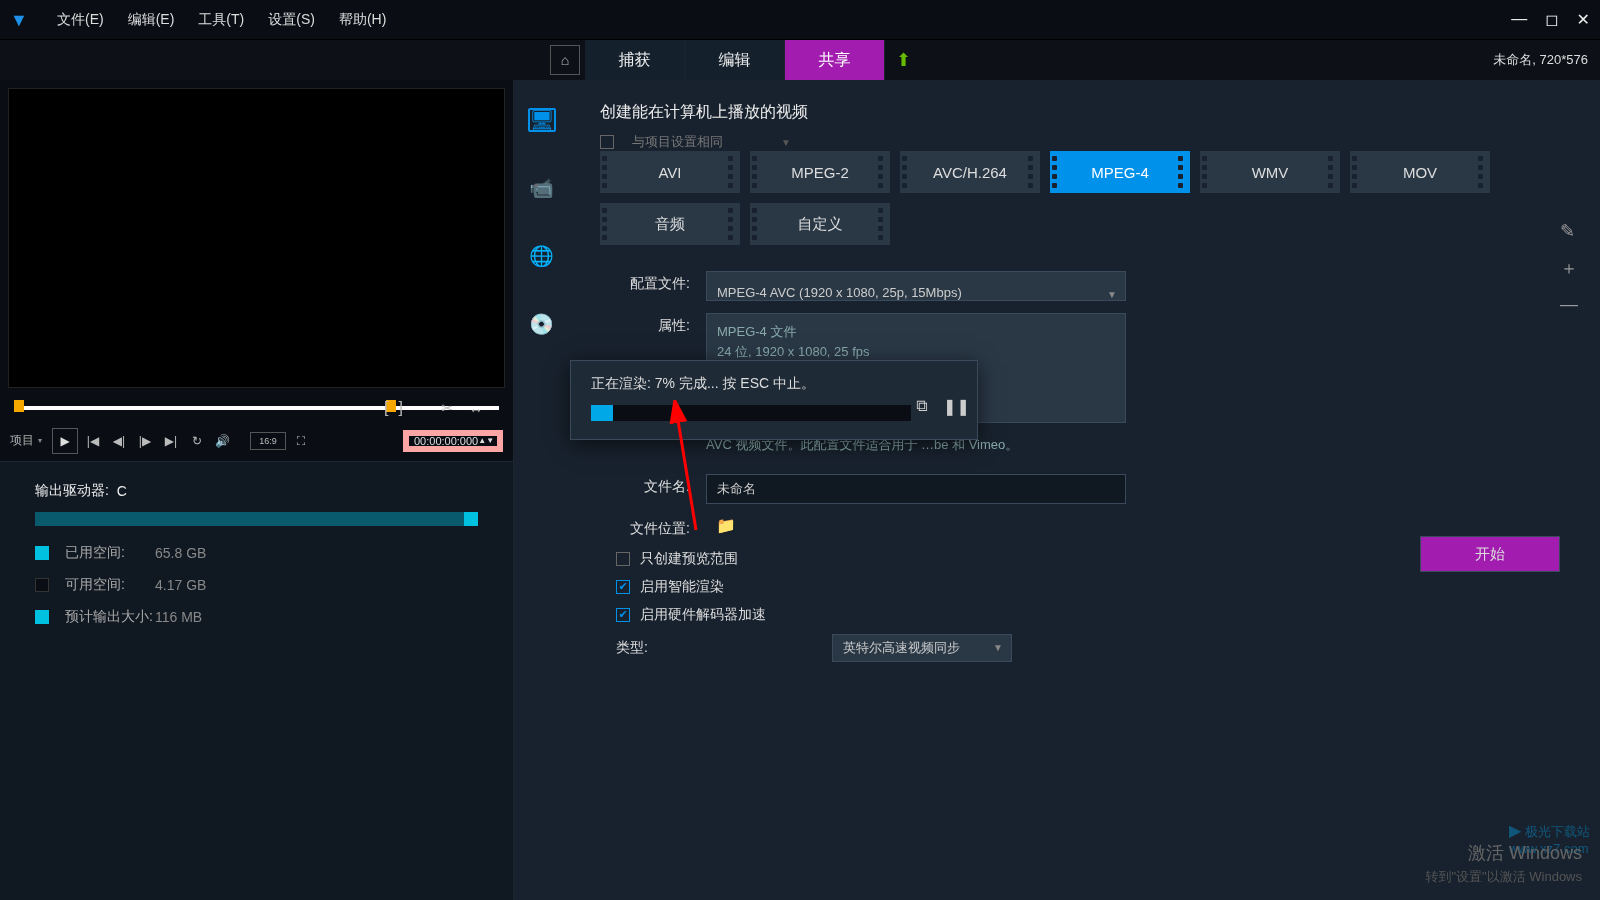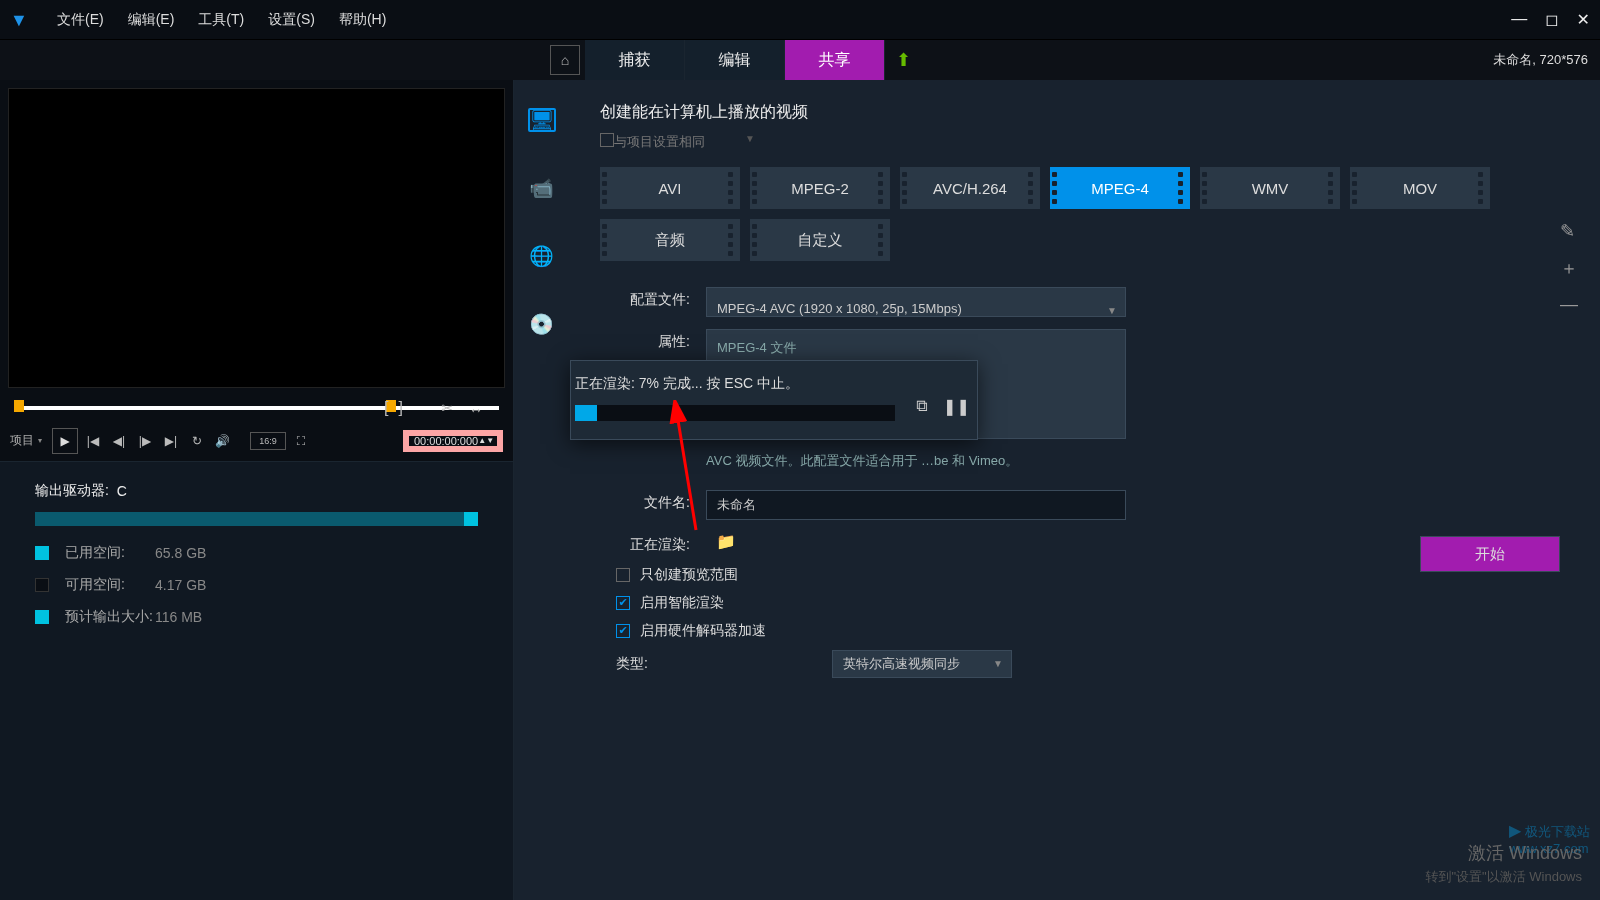--- a/index.html
+++ b/index.html
@@ -41,21 +41,21 @@
 .stat-row{display:flex;align-items:center;margin-bottom:14px;font-size:14px}
 .stat-box{width:14px;height:14px;margin-right:16px}
 .stat-label{color:#aaa;width:90px}
 .stat-val{color:#888}
 .right-panel{flex:1;background:#18222e;display:flex}
 .side-icons{width:56px;background:#18222e;display:flex;flex-direction:column;align-items:center;padding-top:28px;gap:44px}
 .side-ic{width:28px;height:24px;color:#888;font-size:20px;cursor:pointer;display:flex;align-items:center;justify-content:center}
 .side-ic.active{color:#0091ea;border:2px solid #0091ea;padding:4px 5px;border-radius:2px}
 .share-content{flex:1;padding:22px 30px;position:relative}
 .share-title{font-size:16px;color:#eee;margin-bottom:10px}
-.same-row{display:flex;gap:0;margin-bottom:16px}
+.same-row{display:flex;align-items:center;gap:18px;}
 .cb{width:14px;height:14px;border:1px solid #666;cursor:pointer}
 .same-txt{color:#777;font-size:13px}
 .format-grid{display:flex;flex-wrap:wrap;gap:10px;margin-bottom:26px}
 .fmt-tile{width:140px;height:42px;background:#2a3846;display:flex;align-items:center;justify-content:center;color:#ddd;font-size:15px;position:relative;cursor:pointer}
 .fmt-tile.active{background:#0091ea;color:#fff}
 .film-l,.film-r{position:absolute;top:3px;bottom:3px;width:10px;display:flex;flex-direction:column;justify-content:space-around}
 .film-l{left:2px}.film-r{right:2px}
 .hole{width:5px;height:5px;background:#18222e;border-radius:1px}
 .form-row{display:flex;align-items:flex-start;margin-bottom:12px}
 .form-label{width:90px;text-align:right;margin-right:16px;color:#ddd;font-size:14px;padding-top:4px}
@@ -66,21 +66,21 @@
 .side-btns span{cursor:pointer}
 .desc-txt{color:#8aa;font-size:13px;margin-left:106px;margin-bottom:18px;line-height:1.6}
 .input-box{flex:0 0 420px;height:30px;background:#101822;border:1px solid #3a4a5a;padding:0 10px;color:#ccc;font-size:13px;display:flex;align-items:center}
 .browse-ic{margin-left:10px;color:#aaa;font-size:16px;cursor:pointer}
 .opt-row{display:flex;align-items:center;margin-left:16px;margin-bottom:10px;gap:10px;font-size:14px;color:#ddd}
 .chk{width:14px;height:14px;border:1px solid #666;display:flex;align-items:center;justify-content:center;font-size:11px;cursor:pointer}
 .chk.on{color:#0091ea;border-color:#0091ea}
 .type-row{display:flex;align-items:center;margin-top:10px;gap:16px}
 .type-sel{width:180px;height:28px;background:#2a3846;border:1px solid #3a4a5a;padding:0 10px;display:flex;align-items:center;color:#ccc;font-size:13px;position:relative;cursor:pointer}
 .start-btn{position:absolute;right:40px;top:456px;width:140px;height:36px;background:#a21caf;border:1px solid #3a4a5a;display:flex;align-items:center;justify-content:center;color:#ddd;font-size:15px;cursor:pointer}
-.render-popup{position:absolute;left:0px;top:280px;width:408px;height:80px;background:#1e2a36;border:1px solid #3a4a5a;box-shadow:0 4px 20px rgba(0,0,0,0.6);padding:14px 4px;z-index:50}
+.render-popup{position:absolute;left:0px;top:280px;width:408px;height:80px;background:#1e2a36;border:1px solid #3a4a5a;box-shadow:0 4px 20px rgba(0,0,0,0.6);padding:14px 20px;z-index:50}
 .render-txt{color:#ddd;font-size:14px;margin-bottom:12px}
 .render-bar{width:320px;height:16px;background:#0a0e14;position:relative}
 .render-fill{position:absolute;left:0;top:0;height:16px;background:#00a8e8}
 .render-ctrls{position:absolute;right:12px;top:36px;display:flex;gap:10px;color:#ccc;font-size:16px}
 .render-ctrls span{cursor:pointer;width:22px;text-align:center}
 .red-arrow{position:absolute;left:76px;top:320px;z-index:60;pointer-events:none}
 .watermark{position:absolute;right:18px;bottom:14px;color:#555;font-size:13px;text-align:right;line-height:1.5}
 .watermark .big{font-size:18px;color:#666}
 .site-wm{position:absolute;right:10px;bottom:44px;color:#0a8ac8;font-size:13px;opacity:.5}
 </style>
@@ -327,21 +327,21 @@
         <span>—</span>
       </div>
 
       <div class="desc-txt">AVC 视频文件。此配置文件适合用于 …be 和 Vimeo。</div>
 
       <div class="form-row">
         <div class="form-label">文件名:</div>
         <div class="input-box">未命名</div>
       </div>
       <div class="form-row">
-        <div class="form-label">正在渲染:</div>
+        <div class="form-label">文件位置:</div>
         <span class="browse-ic">📁</span>
       </div>
 
       <div class="opt-row">
           <div class="chk"></div>
           <span>只创建预览范围</span>
         </div>
       <div class="opt-row">
           <div class="chk on">✔</div>
           <span>启用智能渲染</span>

